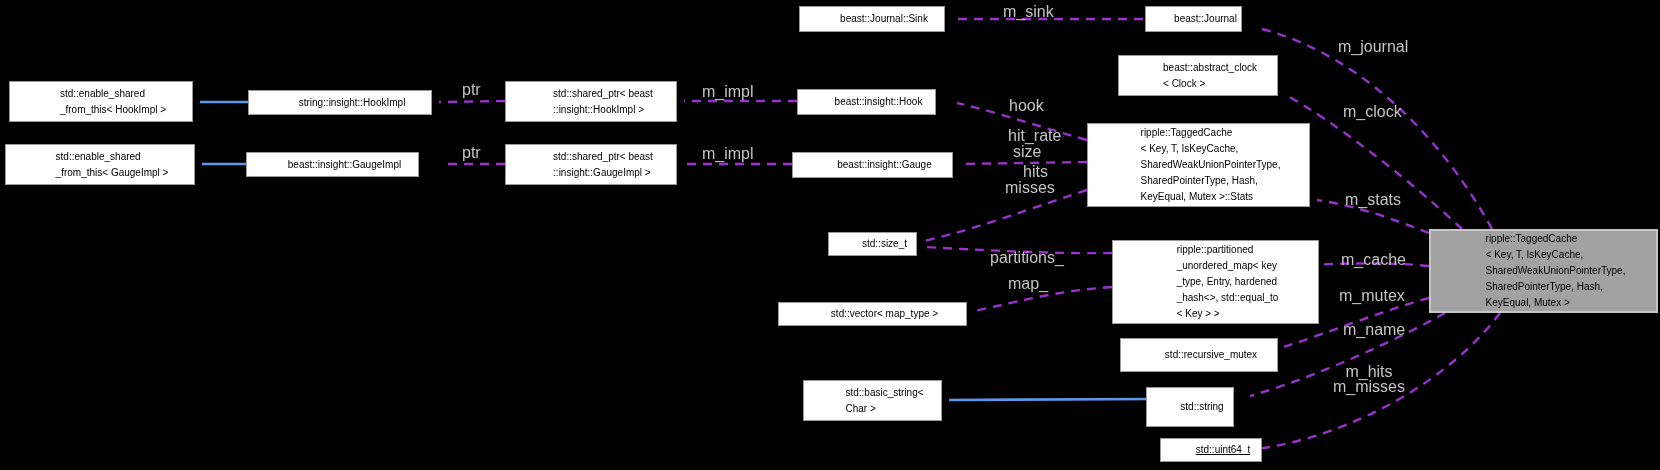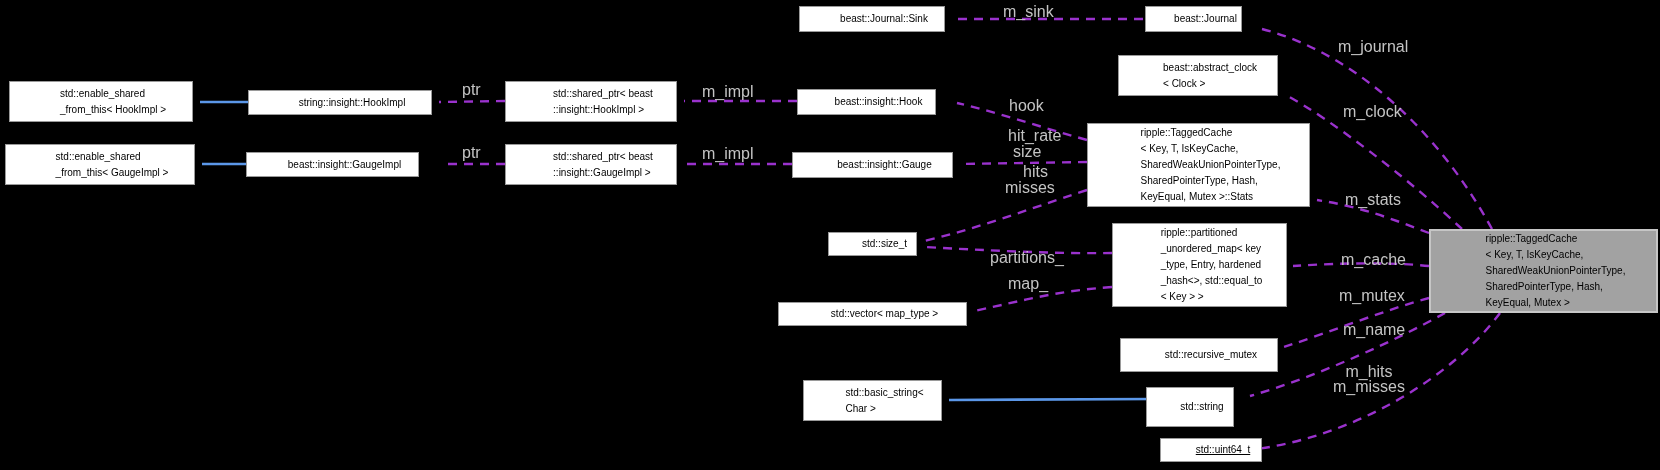--- a/index.html
+++ b/index.html
@@ -98,21 +98,21 @@
 SharedWeakUnionPointerType,
 SharedPointerType, Hash,
 KeyEqual, Mutex &gt;::Stats</div>
       <div class="node" style="left: 5px; top: 144px; width: 190px; height: 41px;">std::enable_shared
 _from_this&lt; GaugeImpl &gt;</div>
       <div class="node" style="left: 246px; top: 152px; width: 173px; height: 25px;">beast::insight::GaugeImpl</div>
       <div class="node" style="left: 505px; top: 144px; width: 172px; height: 41px;">std::shared_ptr&lt; beast
 ::insight::GaugeImpl &gt;</div>
       <div class="node" style="left: 792px; top: 152px; width: 161px; height: 26px;">beast::insight::Gauge</div>
       <div class="node" style="left: 828px; top: 232px; width: 89px; height: 24px;">std::size_t</div>
-      <div class="node" style="left: 1112px; top: 223px; width: 175px; height: 84px;">ripple::partitioned
+      <div class="node" style="left: 1112px; top: 240px; width: 207px; height: 84px;">ripple::partitioned
 _unordered_map&lt; key
 _type, Entry, hardened
 _hash&lt;&gt;, std::equal_to
 &lt; Key &gt; &gt;</div>
       <div class="node" style="left: 778px; top: 302px; width: 189px; height: 24px;">std::vector&lt; map_type &gt;</div>
       <div class="node" style="left: 1120px; top: 338px; width: 158px; height: 34px;">std::recursive_mutex</div>
       <div class="node" style="left: 803px; top: 380px; width: 139px; height: 41px;">std::basic_string&lt;
 Char &gt;</div>
       <div class="node" style="left: 1146px; top: 387px; width: 88px; height: 40px;">std::string</div>
       <div class="node" style="left: 1160px; top: 438px; width: 102px; height: 24px; text-decoration: underline;">std::uint64_t</div>

